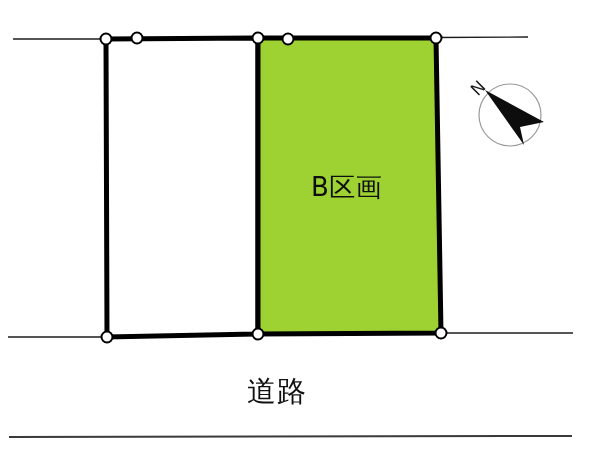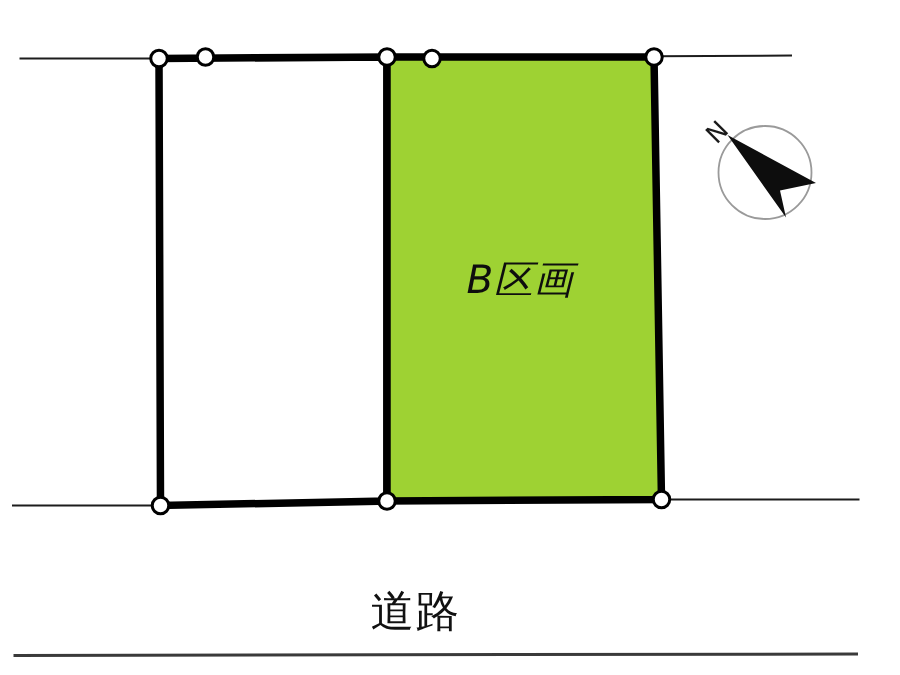--- a/index.html
+++ b/index.html
@@ -56,32 +56,30 @@
   }
   .label-plot-b {
     position: absolute;
     left: 311px;
     top: 174px;
     font-size: 26px;
     line-height: 1;
     color: #0e0e0e;
     letter-spacing: 0.5px;
     white-space: nowrap;
-    font-style: italic;
   }
   .label-road {
     position: absolute;
     left: 247px;
     top: 376px;
     font-size: 29px;
     line-height: 1.1;
     color: #111111;
     letter-spacing: 1px;
     white-space: nowrap;
-    margin-top: 16px;
   }
 </style>
 </head>
 <body>
 
 <div class="canvas">
 
   <svg class="diagram" width="600" height="450" viewBox="0 0 600 450">
 
     <line class="thin-line" x1="13" y1="39" x2="106" y2="39"></line>

